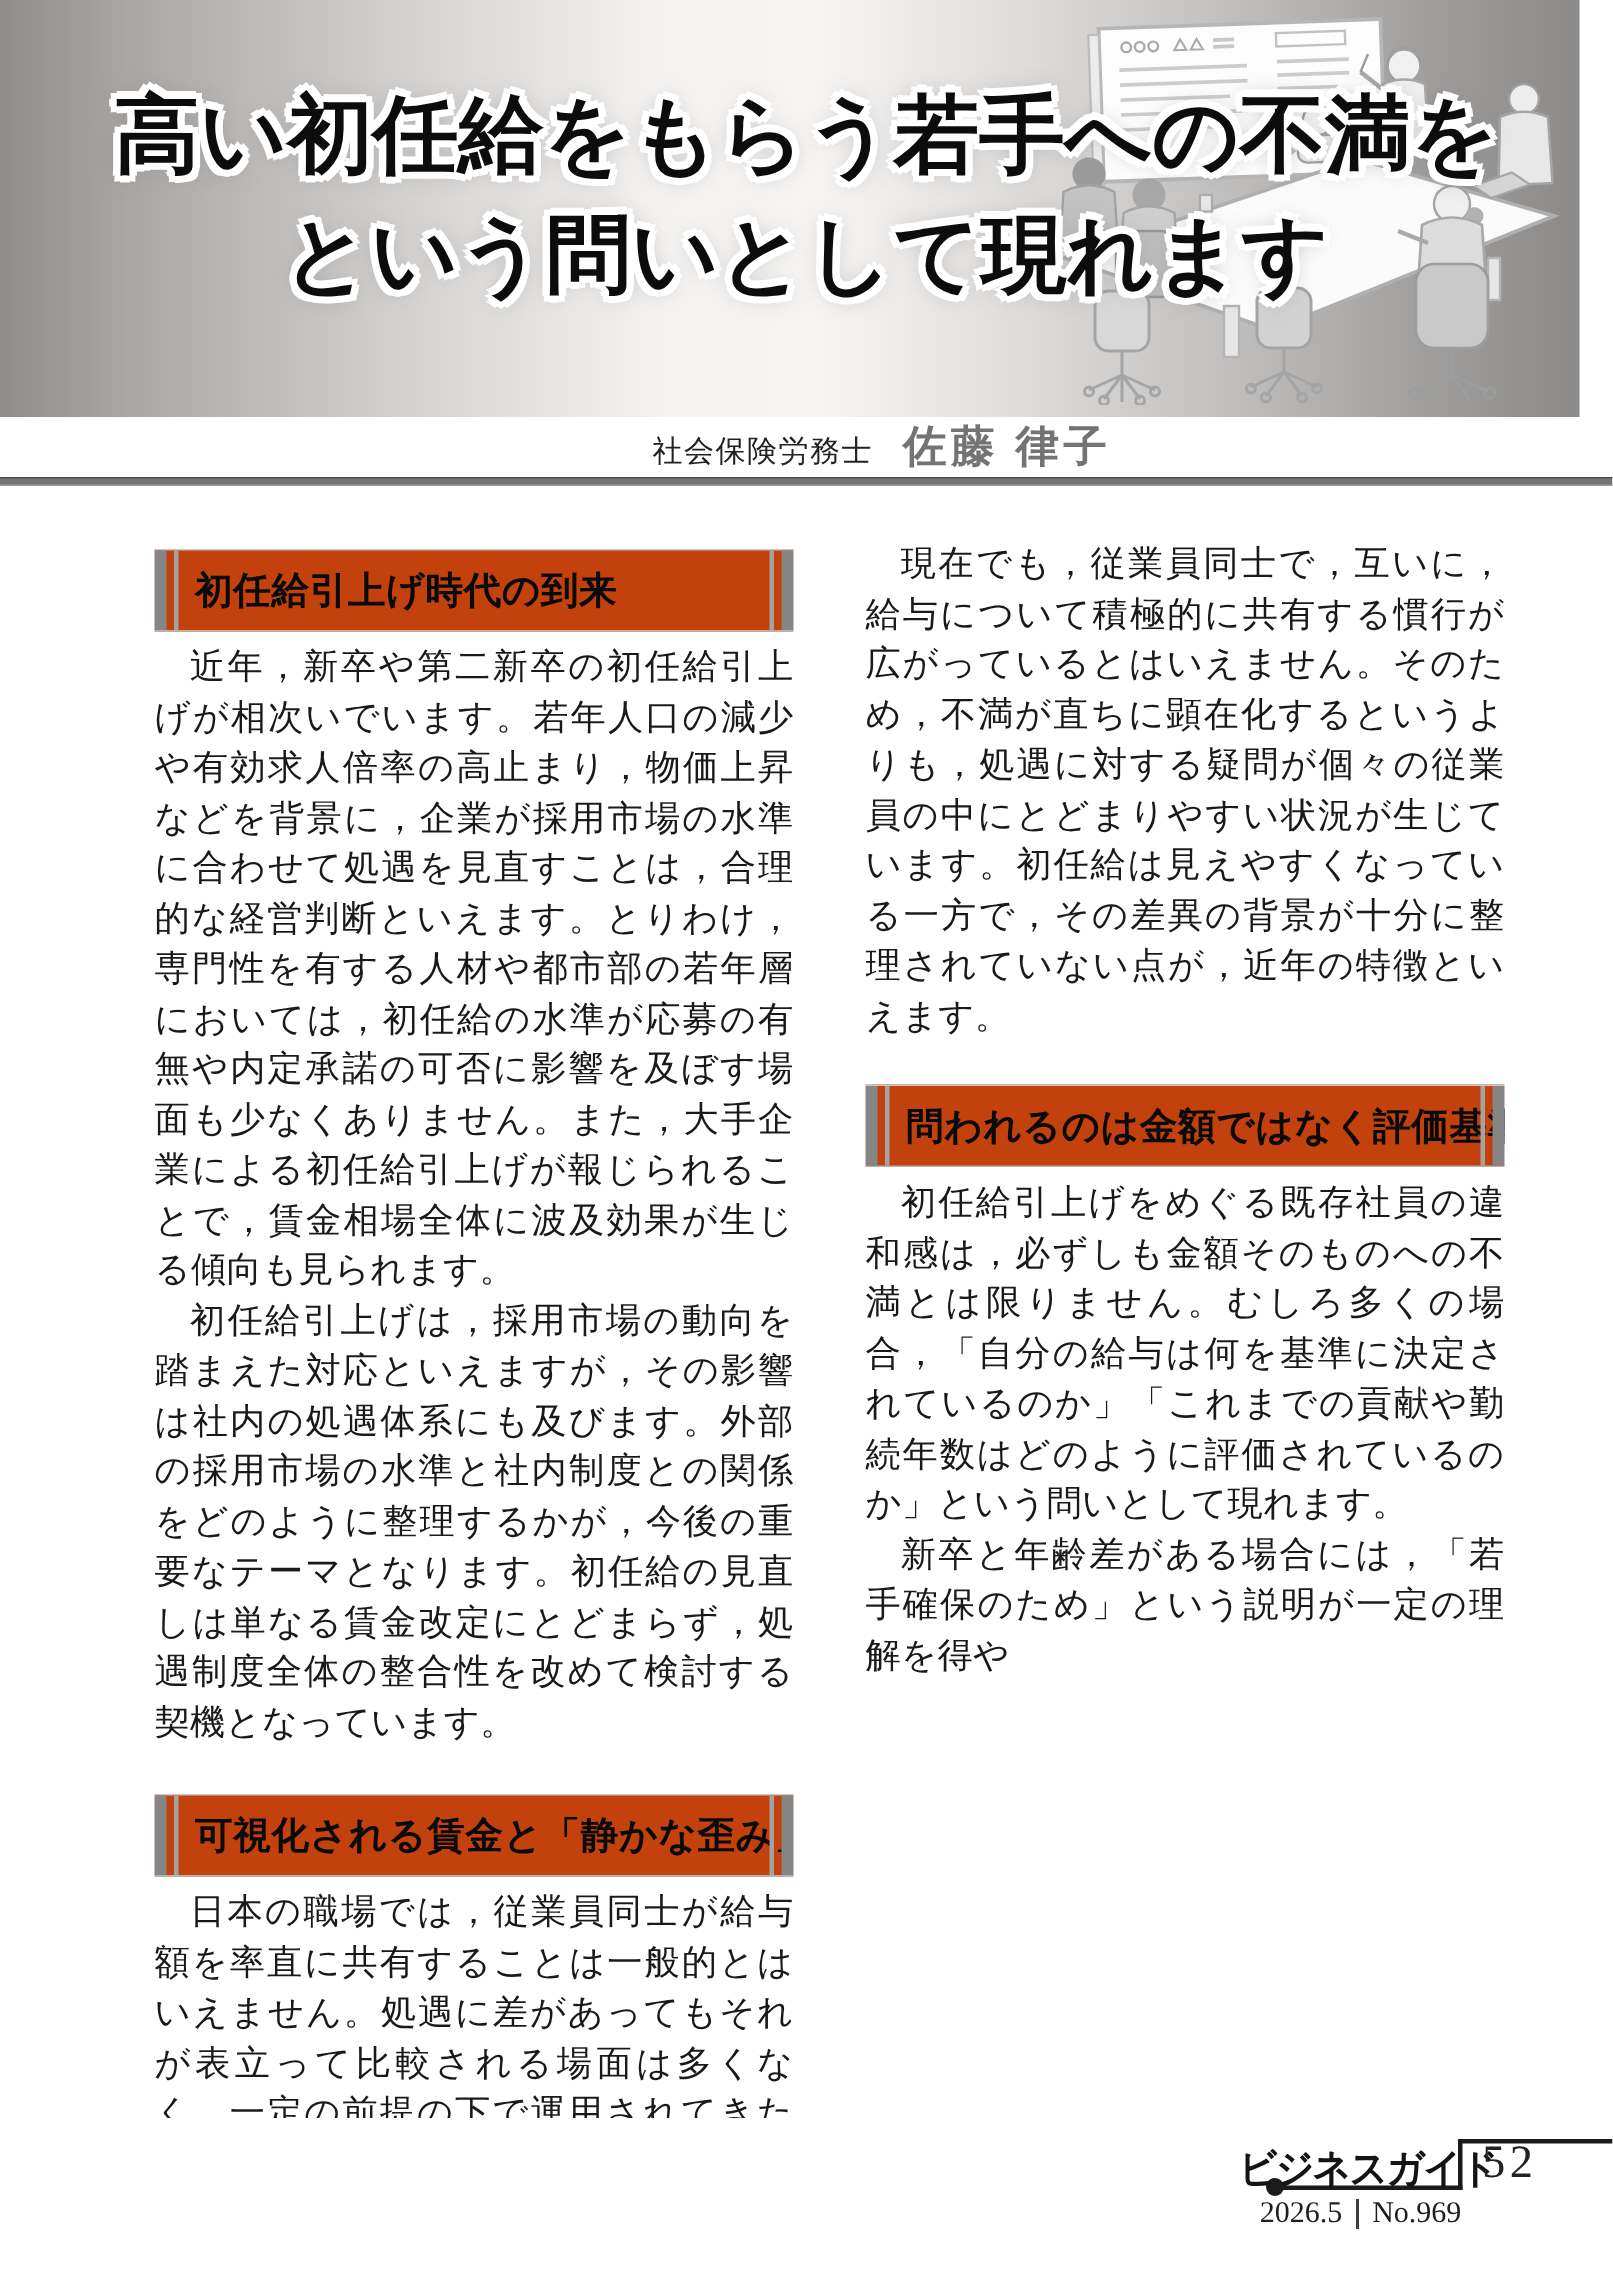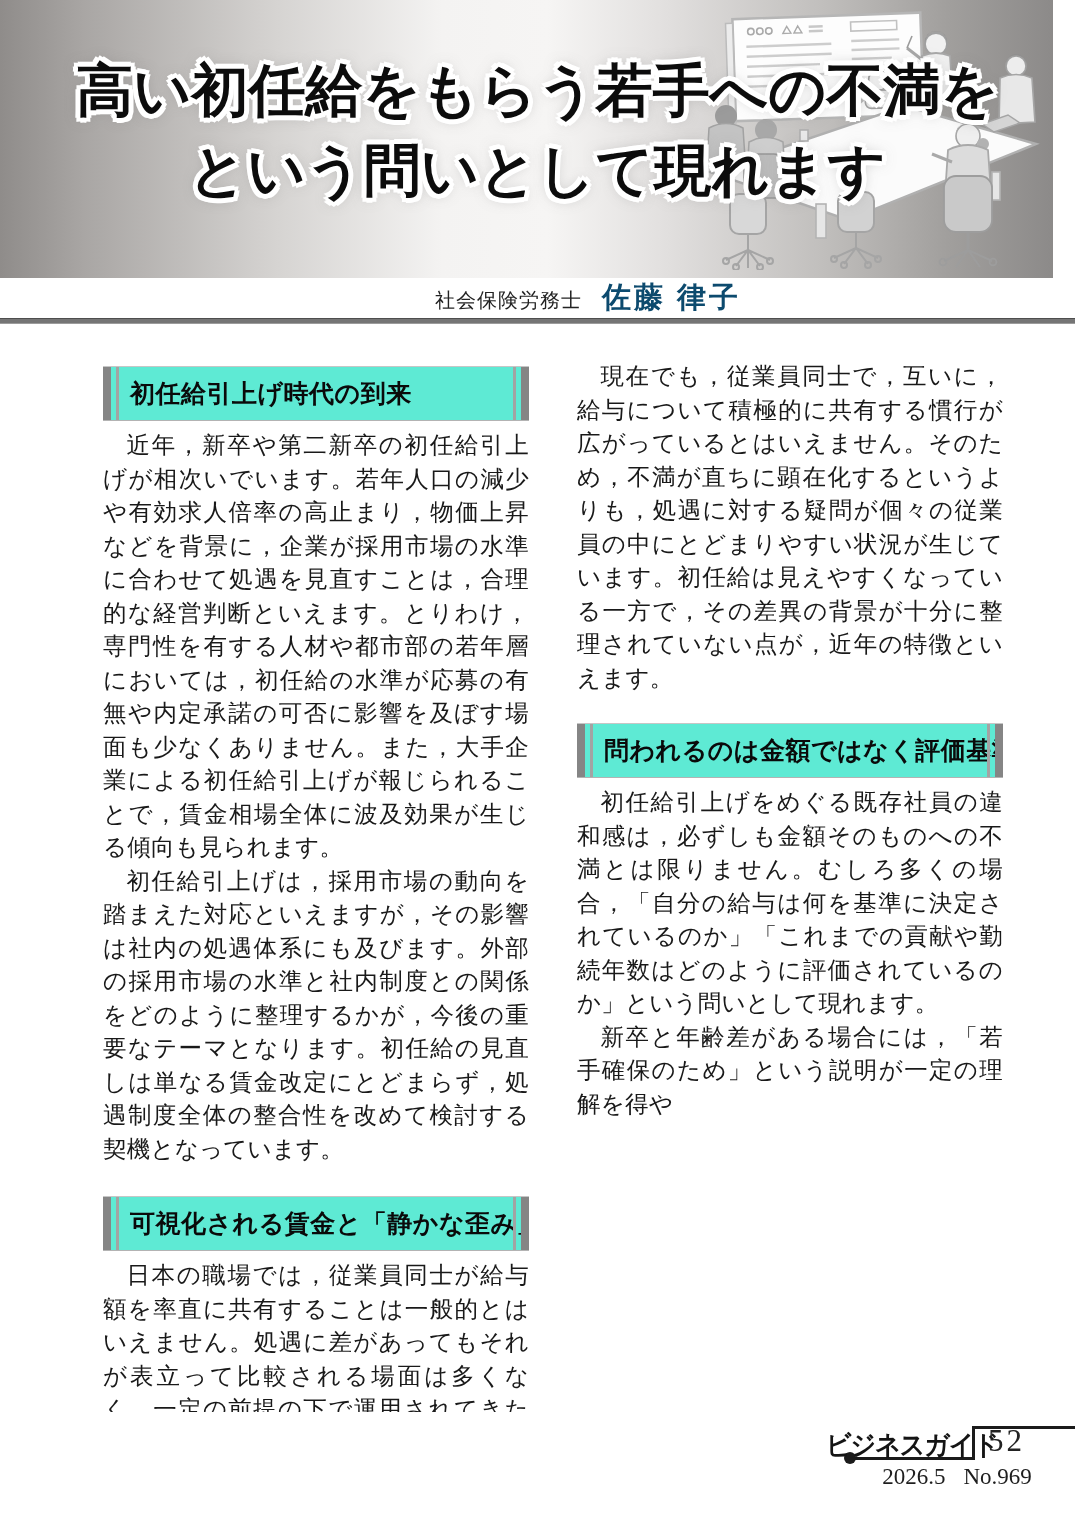--- a/index.html
+++ b/index.html
@@ -25,31 +25,31 @@
       -3px -3px 0 #fff, 3px -3px 0 #fff, -3px 3px 0 #fff, 3px 3px 0 #fff,
       0 0 14px rgba(110,110,110,.55);
   }
   .author-band{
     position:absolute;left:0;top:278px;width:853px;height:40px;background:#fff;
     display:flex;justify-content:flex-end;align-items:baseline;
     box-sizing:border-box;padding-right:112px;
     font-family:"Liberation Sans", sans-serif;
   }
   .author-role{font-size:20px;color:#222;letter-spacing:1px;}
-  .author-name{font-size:29px;font-weight:bold;color:#0c4a6e;margin-left:20px;letter-spacing:3px;}
+  .author-name{font-size:29px;font-weight:bold;color:#737373;margin-left:20px;letter-spacing:3px;}
   .header-divider{
     position:absolute;left:0;top:318px;width:1075px;height:4px;
     background:#757575;border-top:1px solid #4e4e4e;border-bottom:1px solid #9c9c9c;
   }
   
   .col{position:absolute;width:426px;overflow:hidden;}
   .col-left{left:103px;top:366px;height:1046px;}
   .col-right{left:577px;top:360px;height:1050px;}
   .section-box{
-    position:relative;height:55px;background:#5eead4;
+    position:relative;height:55px;background:#c2410c;
     border-top:1px solid #c6c6c6;border-bottom:1px solid #b3b3b3;
     display:flex;align-items:center;margin-bottom:8px;box-sizing:border-box;
   }
   .section-box .bar{position:absolute;top:0;bottom:0;width:8px;background:#858585;}
   .section-box .bar-l{left:0;}
   .section-box .bar-r{right:0;}
   .section-box .thinline{position:absolute;top:0;bottom:0;width:3px;background:#a3a3a3;}
   .section-box .thinline-l{left:13px;}
   .section-box .thinline-r{right:13px;}
   .section-heading{
@@ -72,23 +72,23 @@
     position:absolute;left:826px;top:1430px;width:140px;text-align:right;
     font-family:"Liberation Sans", sans-serif;font-weight:bold;font-size:25px;
     letter-spacing:-1px;color:#141414;transform:scaleY(1.08);transform-origin:bottom;
     white-space:nowrap;
   }
   .footer-pagenum{
     position:absolute;left:988px;top:1423px;font-family:"Liberation Serif", serif;
     font-size:31px;color:#222;letter-spacing:3px;
   }
   .footer-issue{
-    position:absolute;left:888px;top:1464px;width:138px;
+    position:absolute;left:838px;top:1464px;width:138px;
     display:flex;justify-content:center;align-items:center;
-    font-family:"Liberation Serif", serif;font-size:23px;color:#1e1e1e;white-space:nowrap;
+    font-family:"Liberation Serif", serif;font-size:20px;color:#1e1e1e;white-space:nowrap;
   }
   .footer-issue .issue-divider{width:2px;height:20px;background:#3c3c3c;margin:0 9px;}
 </style>
 </head>
 <body>
 
 <div class="header-band">
   <svg class="header-illustration" viewBox="0 0 352 266" xmlns="http://www.w3.org/2000/svg">
 
     <g transform="rotate(-2 125 60)">

